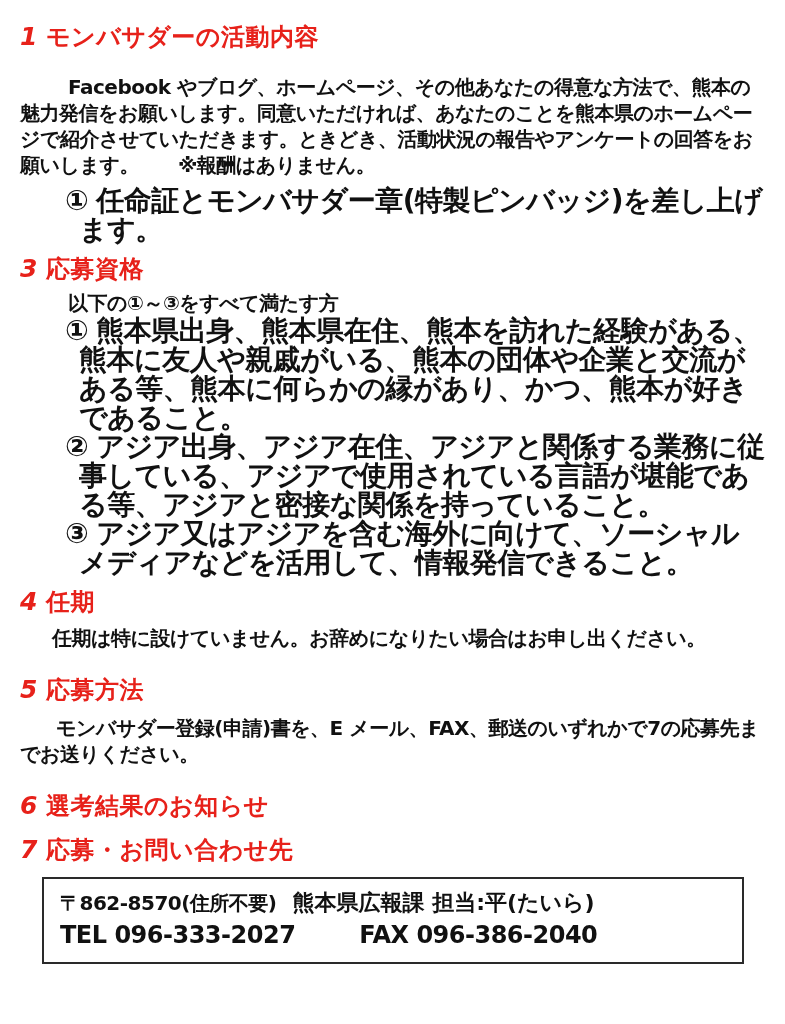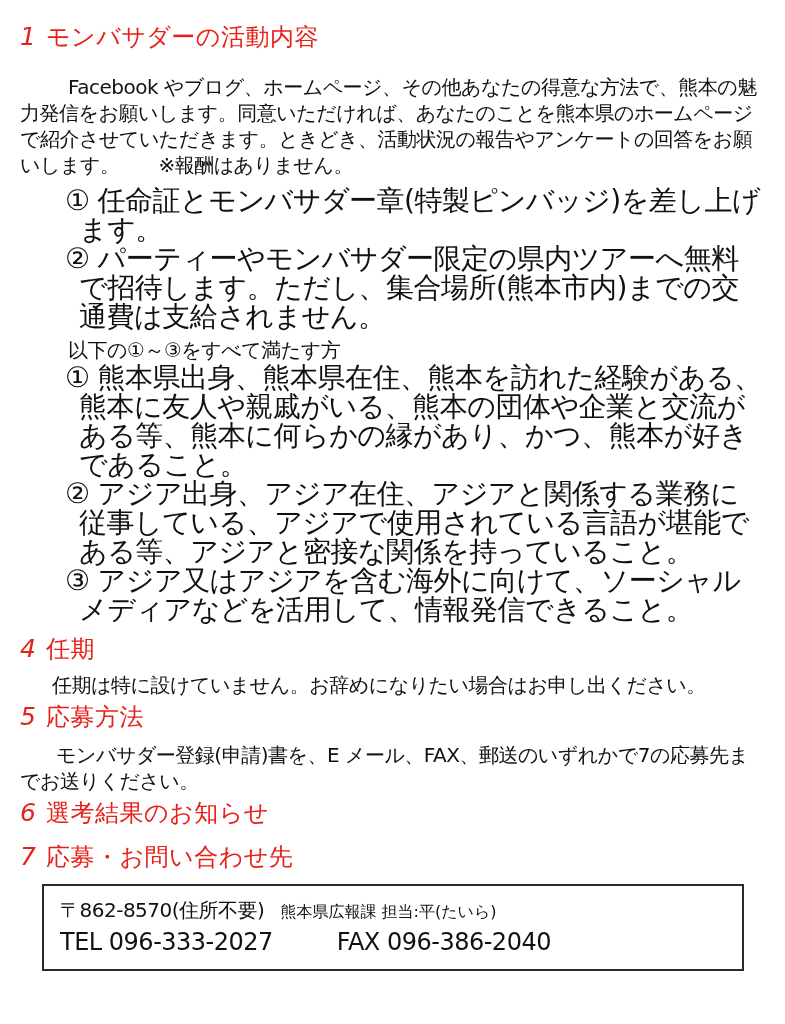--- a/index.html
+++ b/index.html
@@ -3,21 +3,21 @@
 <meta charset="utf-8">
 <style>
   html,body { margin:0; padding:0; background:#ffffff; }
   .page {
     position:relative;
     width:785px; height:1024px;
     box-sizing:border-box;
     padding:22px 20px 0 20px;
     background:#ffffff;
     font-family:"DejaVu Sans","Liberation Sans",sans-serif;
-    font-weight:400;
+    font-weight:700;
     color:#111111;
     overflow:hidden;
   }
   .heading {
     color:#e7211a;
     font-size:24px;
     line-height:30px;
     white-space:nowrap;
     letter-spacing:0.5px;
   }
@@ -28,21 +28,21 @@
     font-size:25px;
   }
   .body-text {
     font-size:20px;
     line-height:26px;
     letter-spacing:-0.5px;
   }
   .p1 { margin:22px 0 0 0; text-indent:48px; }
   .mt8  { margin-top:8px; }
   .mt10 { margin-top:10px; }
-  .mt12 { margin-top:4px; }
+  .mt12 { margin-top:24px; }
   .mt14 { margin-top:14px; }
   .lead3 { margin:6px 0 0 48px; }
   .list { margin-top:8px; }
   .list-item {
     margin-left:45px;
     padding-left:14px;
     text-indent:-14px;
     font-size:28px;
     line-height:29px;
     letter-spacing:-0.5px;
@@ -53,43 +53,43 @@
   .contact-box {
     margin:12px 0 0 22px;
     width:702px;
     box-sizing:border-box;
     border:2px solid #2a2a2a;
     padding:9px 10px 9px 16px;
     background:#ffffff;
   }
   .contact-line { line-height:30px; white-space:nowrap; }
   .postal { font-size:20px; letter-spacing:-0.5px; }
-  .department { font-size:16px; margin-left:16px; }
+  .department { font-size:22px; margin-left:16px; }
   .telfax { font-size:24px; letter-spacing:-0.5px; }
   .fax-gap { margin-left:64px; }
 </style>
 </head>
 <body>
 
 <div class="page">
 
   <div class="heading">
     <span class="num">1</span><span>モンバサダーの活動内容</span>
   </div>
   <div class="body-text p1">Facebook やブログ、ホームページ、その他あなたの得意な方法で、熊本の魅力発信をお願いします。同意いただければ、あなたのことを熊本県のホームページで紹介させていただきます。ときどき、活動状況の報告やアンケートの回答をお願いします。　　※報酬はありません。</div>
 
   <div class="list">
     <div class="list-item">
       <span class="marker">①</span><span>任命証とモンバサダー章(特製ピンバッジ)を差し上げます。</span>
     </div>
-    <div class="list-item">
-      <span class="marker">②</span><span>パーティーやモンバサダー限定の県内ツアーへ無料で招待します。ただし、集合場所(熊本市内)までの交通費は支給されません。</span>
-    </div>
   </div>
 
+  <div class="heading mt10">
+    <span class="num">3</span><span>応募資格</span>
+  </div>
   <div class="body-text lead3">以下の①～③をすべて満たす方</div>
   <div>
     <div class="list-item">
       <span class="marker">①</span><span>熊本県出身、熊本県在住、熊本を訪れた経験がある、熊本に友人や親戚がいる、熊本の団体や企業と交流がある等、熊本に何らかの縁があり、かつ、熊本が好きであること。</span>
     </div>
     <div class="list-item">
       <span class="marker">②</span><span>アジア出身、アジア在住、アジアと関係する業務に従事している、アジアで使用されている言語が堪能である等、アジアと密接な関係を持っていること。</span>
     </div>
     <div class="list-item">
       <span class="marker">③</span><span>アジア又はアジアを含む海外に向けて、ソーシャルメディアなどを活用して、情報発信できること。</span>

